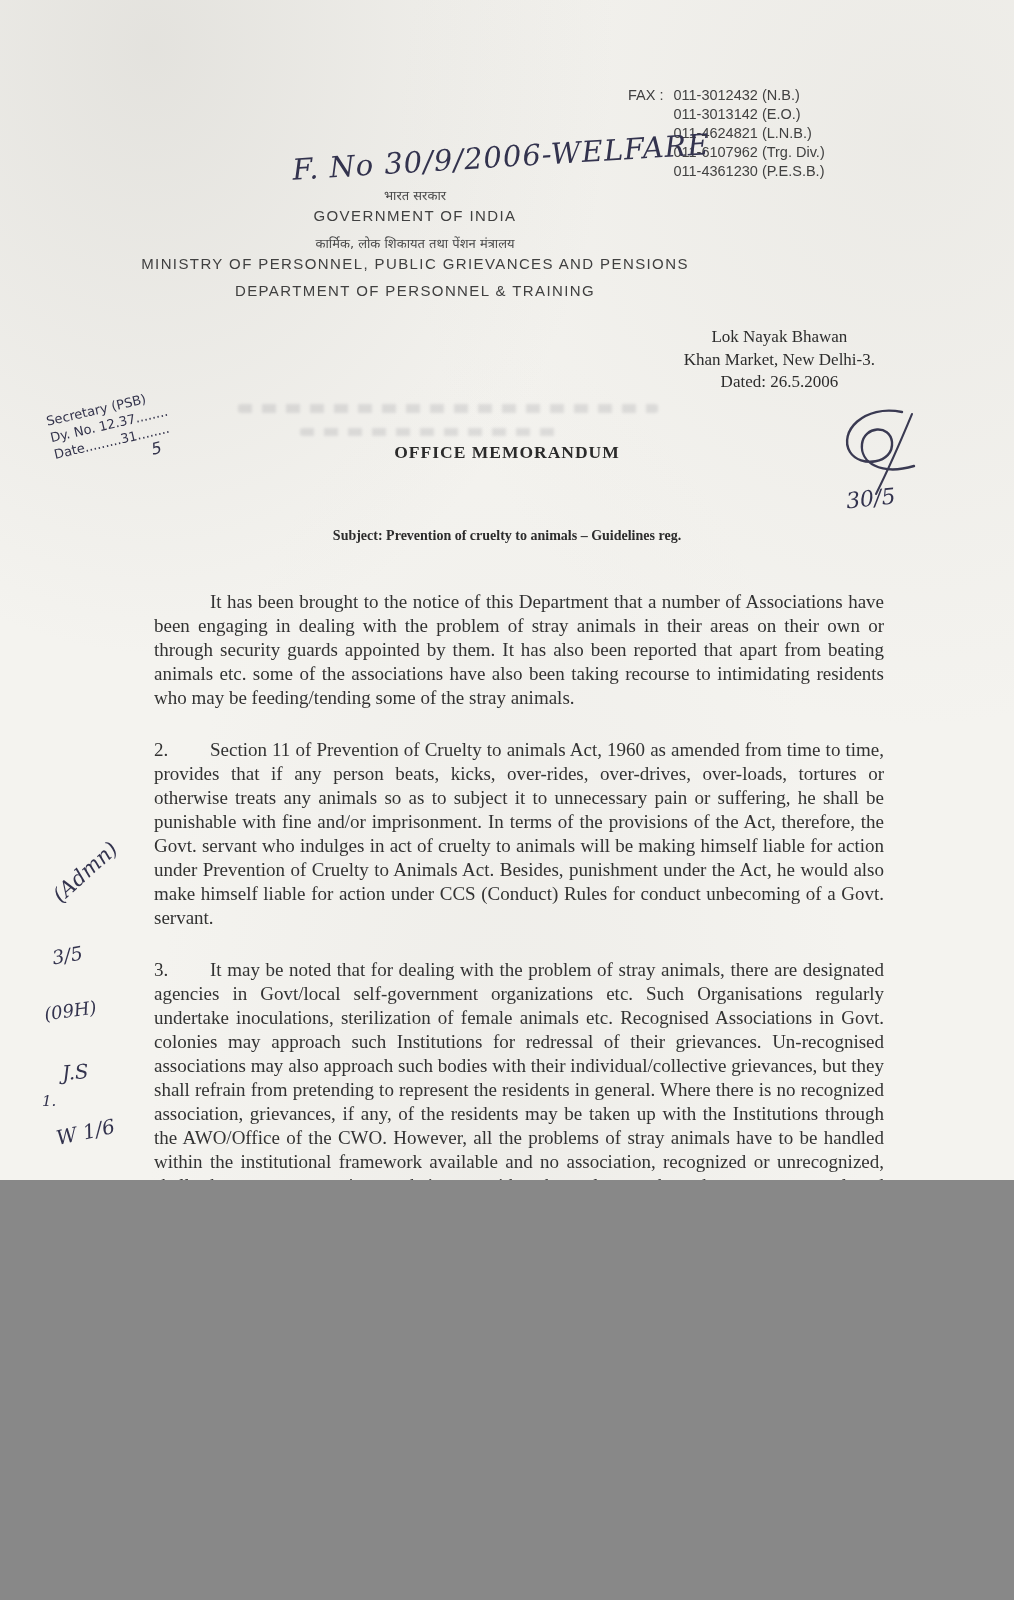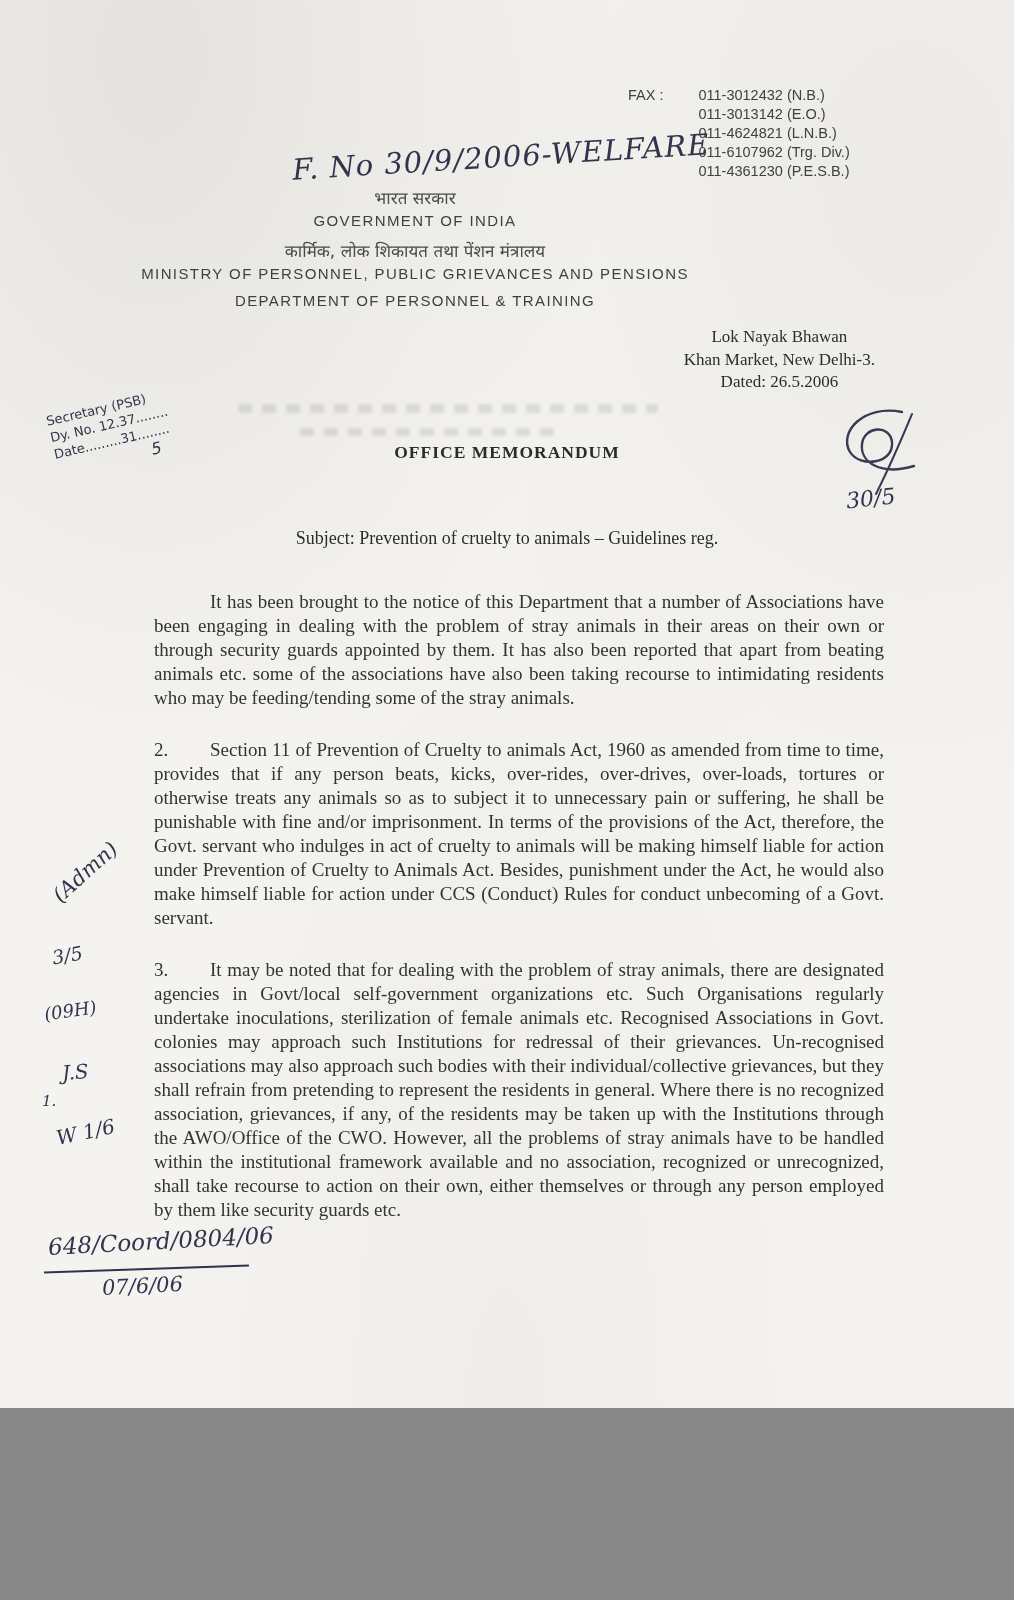--- a/index.html
+++ b/index.html
@@ -1,60 +1,60 @@
 <!DOCTYPE html>
 <html><head>
 <meta charset="utf-8">
 <style>
   * { margin: 0; padding: 0; box-sizing: border-box; }
   html, body { background: #888; }
   .page {
     position: relative;
     width: 1014px;
-    height: 1408px;
+    height: 1180px;
     margin: 0 auto;
     overflow: hidden;
     background:
       radial-gradient(ellipse at 15% 4%, rgba(190,188,182,0.30), transparent 38%),
       radial-gradient(ellipse at 90% 12%, rgba(210,208,202,0.25), transparent 40%),
       radial-gradient(ellipse at 50% 100%, rgba(215,213,208,0.20), transparent 50%),
       #f4f3ef;
     font-family: "Liberation Serif", "DejaVu Serif", serif;
     color: #333;
   }
 
   
   .fax {
     position: absolute; left: 628px; top: 86px;
     display: flex; gap: 10px;
     font-family: "Liberation Sans", "DejaVu Sans", sans-serif;
     font-size: 14.5px; line-height: 19px; color: #414141;
   }
-  .fax-numbers div { white-space: nowrap; margin-left: 25px; }
+  .fax-numbers div { white-space: nowrap; }
 
   
   .handwriting {
     font-family: "DejaVu Serif", serif;
     font-style: italic;
     color: #33334e;
   }
   .file-no {
     position: absolute; left: 292px; top: 140px;
     font-size: 29px; letter-spacing: 1px;
     transform: rotate(-3.5deg);
   }
 
   
   .letterhead {
     position: absolute; left: 80px; top: 186px; width: 670px;
     text-align: center;
   }
   .lh-hi {
     font-family: "DejaVu Sans", sans-serif;
-    font-size: 17px; color: #4a4a4a; margin-bottom: 3px;
+    font-size: 13px; color: #4a4a4a; margin-bottom: 3px;
   }
   .lh-en {
     font-family: Liberation Sans, sans-serif;
     font-size: 15px; letter-spacing: 1.4px; color: #404040;
     margin-bottom: 10px;
   }
 
   
   .address {
     position: absolute; right: 139px; top: 326px;
@@ -92,21 +92,21 @@
   
   .signature { position: absolute; left: 822px; top: 404px; }
   .sig-mark {
     position: absolute; left: 846px; top: 486px;
     font-size: 22px; transform: rotate(-6deg);
   }
 
   
   .subject {
     position: absolute; left: 0; top: 528px; width: 100%;
-    text-align: center; font-weight: normal; font-size: 18px; color: #2c2c2c;
+    text-align: center; font-weight: bold; font-size: 14px; color: #2c2c2c;
   }
 
   
   .body-text {
     position: absolute; left: 154px; top: 590px; width: 730px;
     font-size: 19px; line-height: 24px; text-align: justify; color: #333;
   }
   .body-text p { margin-bottom: 28px; }
   .para-first { text-indent: 56px; }
   .para-num { display: inline-block; width: 56px; text-indent: 0; }

